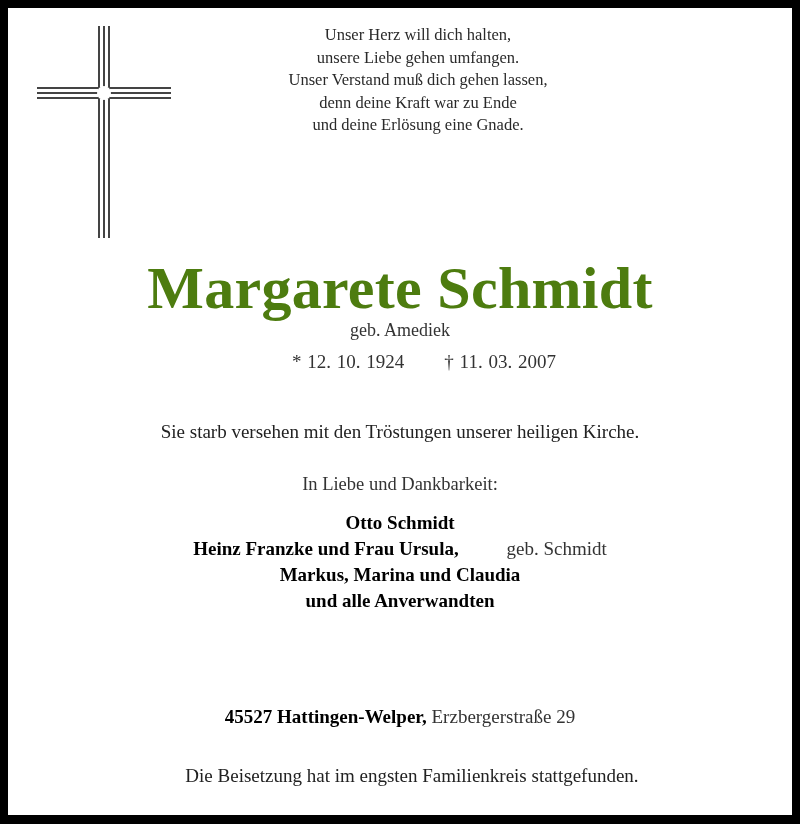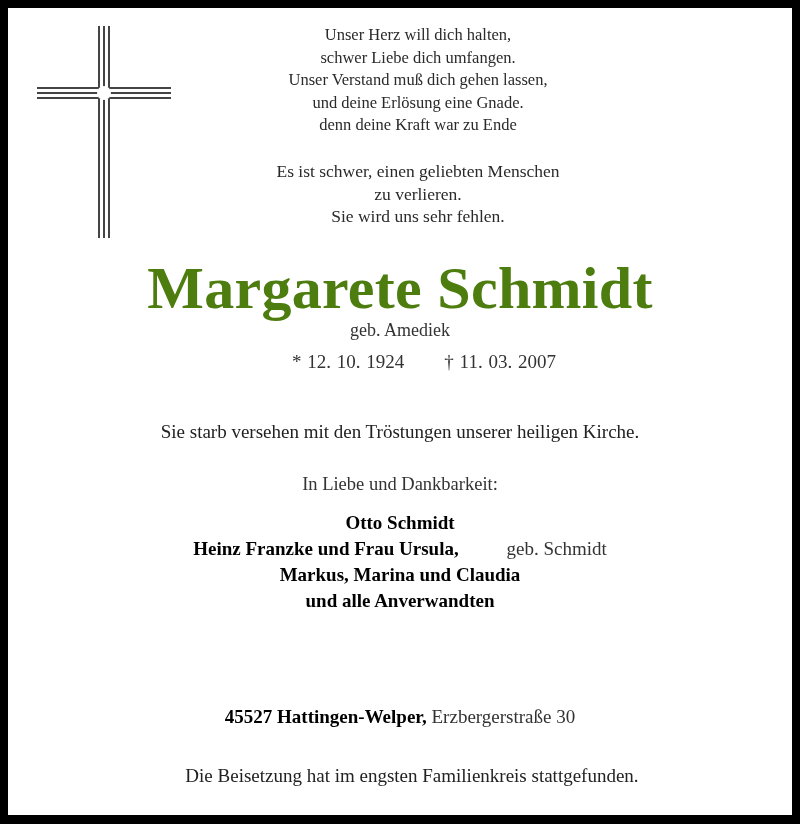--- a/index.html
+++ b/index.html
@@ -50,46 +50,41 @@
     <div class="line v" style="left:66px"></div>
     <div class="line v" style="left:71px"></div>
     <div class="line h" style="top:61px"></div>
     <div class="line h" style="top:66px"></div>
     <div class="line h" style="top:71px"></div>
     <div class="center-hole"></div>
   </div>
 
   <div class="centered poem">
     <div>Unser Herz will dich halten,</div>
-    <div>schwer Liebe dich umfangen.</div>
+    <div>unsere Liebe gehen umfangen.</div>
     <div>Unser Verstand muß dich gehen lassen,</div>
+    <div>denn deine Kraft war zu Ende</div>
     <div>und deine Erlösung eine Gnade.</div>
-    <div>denn deine Kraft war zu Ende</div>
   </div>
 
-  <div class="centered poem2">
-    <div>Es ist schwer, einen geliebten Menschen</div>
-    <div>zu verlieren.</div>
-    <div>Sie wird uns sehr fehlen.</div>
-  </div>
 
   <div class="centered name">Margarete Schmidt</div>
   <div class="centered maiden">geb. Amediek</div>
   <div class="centered dates">
     <span>* 12. 10. 1924</span><span class="gap"></span><span>† 11. 03. 2007</span>
   </div>
 
   <div class="centered sacraments">Sie starb versehen mit den Tröstungen unserer heiligen Kirche.</div>
   <div class="centered thanks">In Liebe und Dankbarkeit:</div>
 
   <div class="centered family">
     <div><span class="b">Otto Schmidt</span></div>
     <div><span class="b">Heinz Franzke und Frau Ursula,</span><span class="n"> geb. Schmidt</span></div>
     <div><span class="b">Markus, Marina und Claudia</span></div>
     <div><span class="b">und alle Anverwandten</span></div>
   </div>
 
   <div class="centered address">
-    <span class="b">45527 Hattingen-Welper,</span><span class="n"> Erzbergerstraße 30</span>
+    <span class="b">45527 Hattingen-Welper,</span><span class="n"> Erzbergerstraße 29</span>
   </div>
 
   <div class="centered burial">Die Beisetzung hat im engsten Familienkreis stattgefunden.</div>
 </div>
 
 </body></html>

